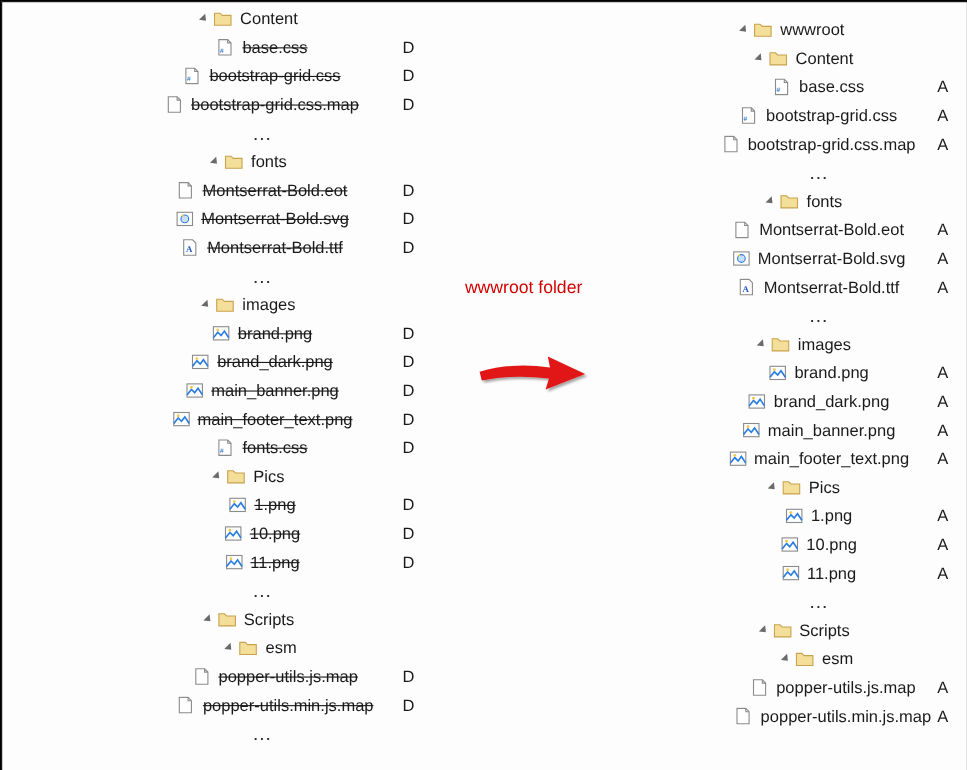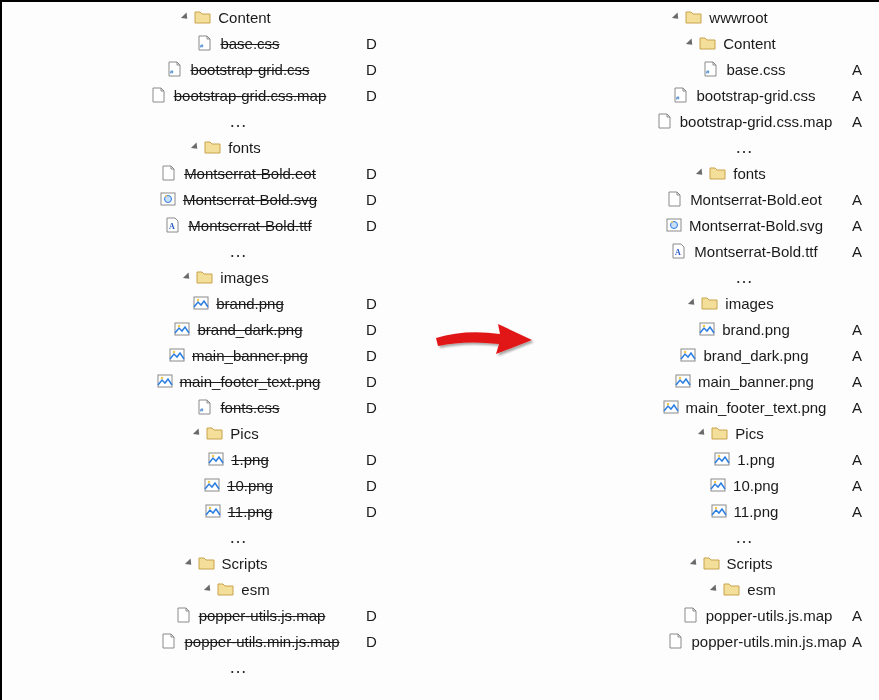--- a/index.html
+++ b/index.html
@@ -15,21 +15,21 @@
     box-sizing: border-box;
     border: 1px solid #000;
   }
   .panel {
     position: absolute;
     top: 0;
     height: 700px;
     box-sizing: border-box;
   }
   .panel.left { left: 6px; width: 400px; padding-top: 4px; }
-  .panel.right { left: 530px; width: 340px; padding-top: 4px; }
+  .panel.right { left: 530px; width: 340px; padding-top: 14px; }
 
   .tree {}
 
   .row {
     display: flex;
     align-items: center;
     height: 26px;
     position: relative;
     white-space: nowrap;
     justify-content: center;
@@ -508,20 +508,21 @@
     <svg class="icon" viewBox="0 0 18 16">
           <use href="#i-file"></use>
         </svg>
     <span class="label">popper-utils.min.js.map</span>
     <span class="status">A</span>
   </div>
     </div>
   </div>
 
 <div class="anno">
+  <div>wwwroot folder</div>
 </div>
 
 <svg class="arrow" viewBox="0 0 106 40">
   <defs>
     <filter id="ds" x="-20%" y="-20%" width="140%" height="140%">
       <feDropShadow dx="2" dy="2" stdDeviation="1" flood-color="#000" flood-opacity="0.35"></feDropShadow>
     </filter>
   </defs>
   <path d="M6 18 Q 35 9 70 14 L 68 4 L 102 20 L 66 34 L 69 24 Q 35 20 8 26 Z" fill="#e11919" filter="url(#ds)"></path>
 </svg>

